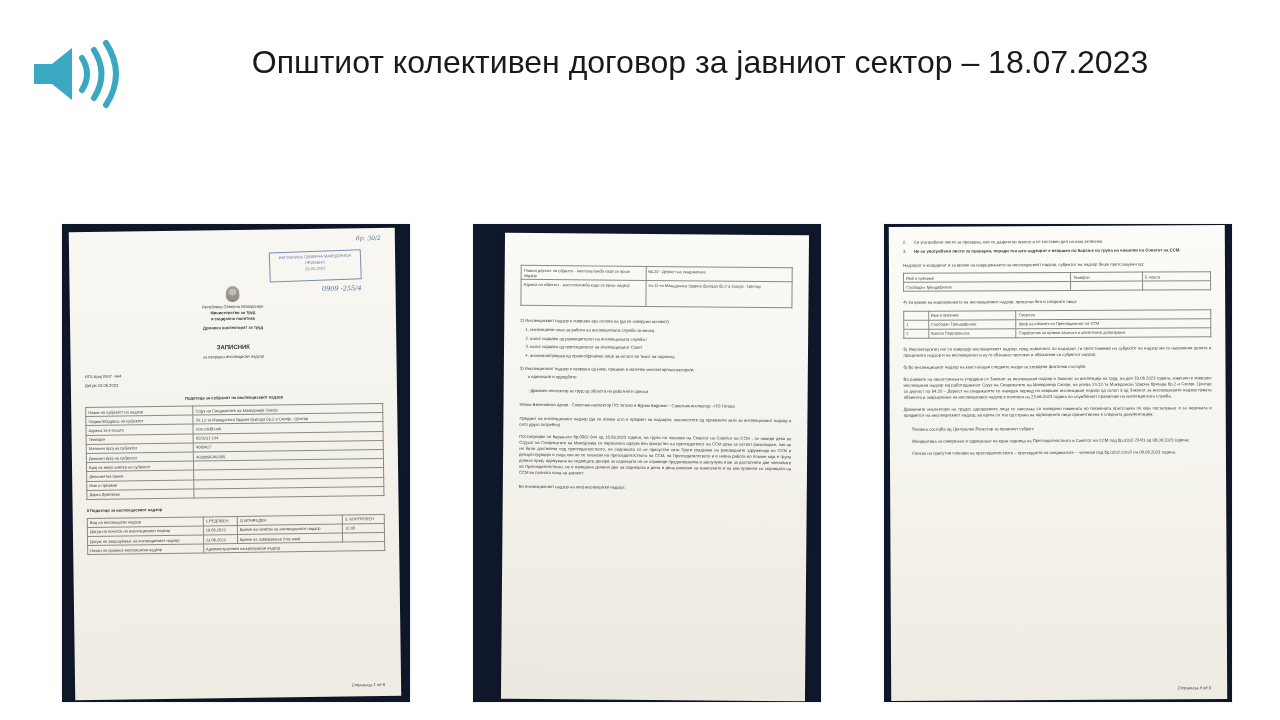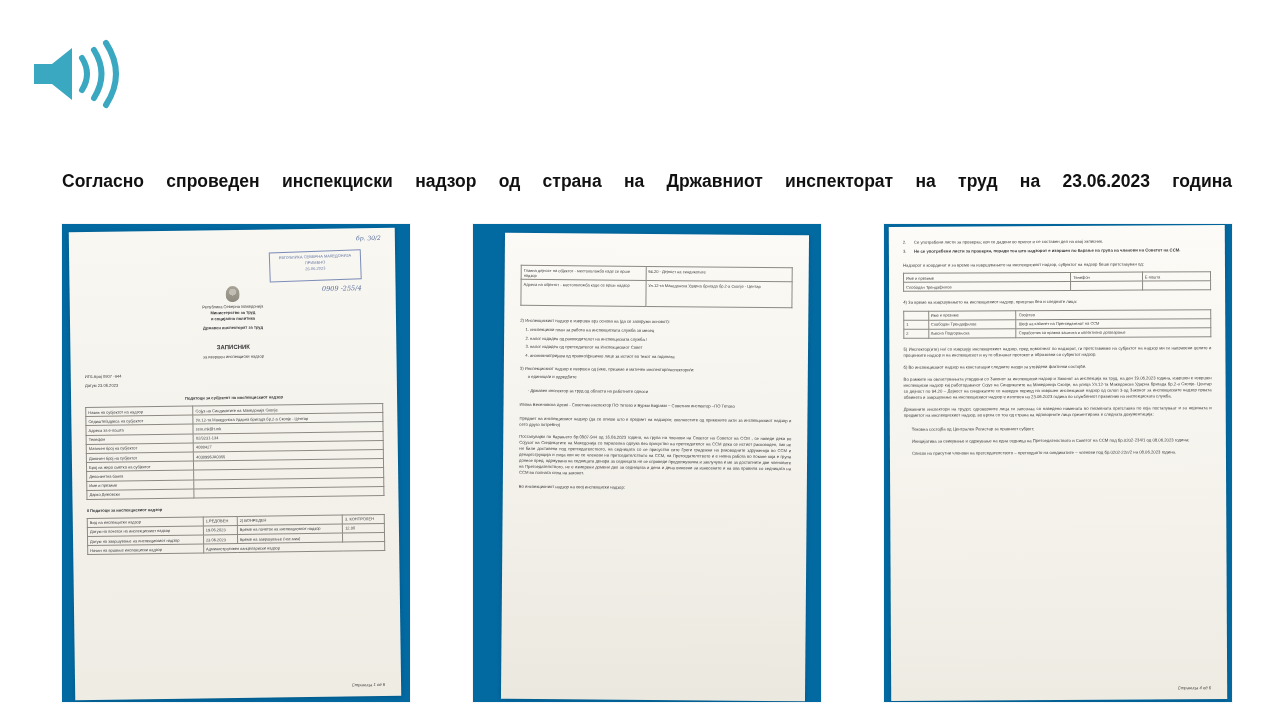--- a/index.html
+++ b/index.html
@@ -63,21 +63,21 @@
   .scans {
     position: absolute;
     left: 62px; top: 224px;
     width: 1170px; height: 478px;
     display: flex;
     justify-content: space-between;
   }
   .scan {
     position: relative;
     width: 348px; height: 478px;
-    background: #0369a1;
+    background: #0f172a;
     overflow: hidden;
     box-shadow: 0 0 0 1px rgba(0,0,0,0.04);
   }
   .paper {
     position: absolute;
     background: #f6f4ef;
   }
   
   .scan1 .paper {
     left: 10px; top: 6px; right: 12px; bottom: 4px;
@@ -183,24 +183,24 @@
   <div class="speaker-icon">
     <svg width="110" height="72" viewBox="0 0 110 72" xmlns="http://www.w3.org/2000/svg">
       <path d="M12 26 L30 26 L50 10 L50 62 L30 46 L12 46 Z" fill="#3aa8c1"></path>
       <path d="M60 20 q10 16 0 32" stroke="#3aa8c1" stroke-width="6" fill="none" stroke-linecap="round"></path>
       <path d="M72 12 q15 24 0 48" stroke="#3aa8c1" stroke-width="6" fill="none" stroke-linecap="round"></path>
       <path d="M84 5 q20 31 0 62" stroke="#3aa8c1" stroke-width="6" fill="none" stroke-linecap="round"></path>
     </svg>
   </div>
 
   <div class="title-block">
+    <div class="title-line2">Општиот колективен договор за јавниот сектор – 18.07.2023</div>
   </div>
 
   <div class="body-text">
-    <span class="ln j">Согласно спроведен инспекциски надзор од страна на Државниот инспекторат на труд на 23.06.2023 година</span>
   </div>
 
   <div class="scans">
 
     <div class="scan scan1">
       <div class="paper">
         <div class="doc-inner s1">
           <div class="hand h1">бр. 30/2</div>
           <div class="stamp">
             <div>РЕПУБЛИКА СЕВЕРНА МАКЕДОНИЈА</div>

